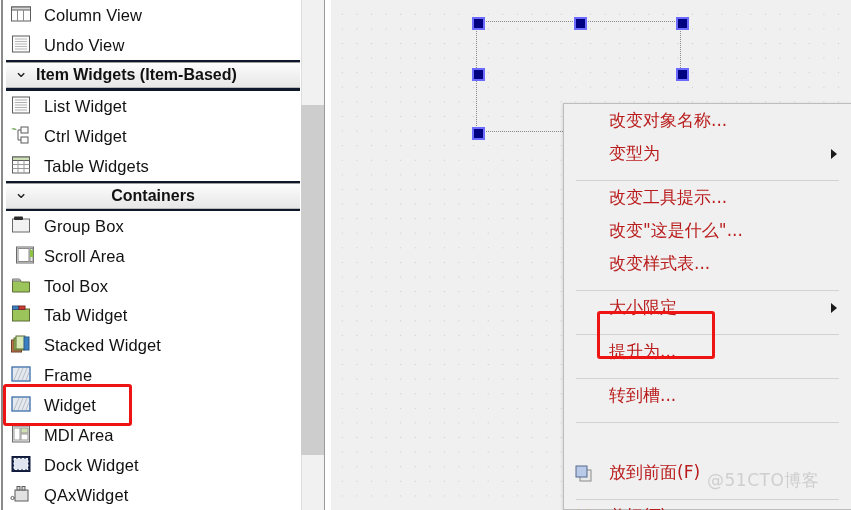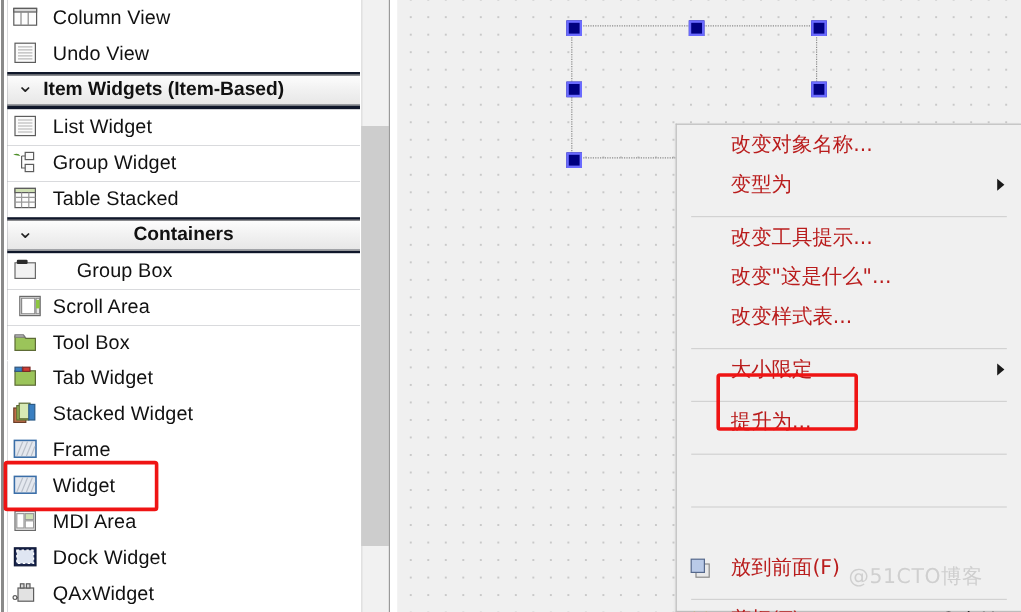--- a/index.html
+++ b/index.html
@@ -155,40 +155,40 @@
             </svg></span>
           <span class="lbl">List Widget</span>
         </div>
         <div class="wrow" style="top: 121px;">
           <span class="ico"><svg width="22" height="20" viewBox="0 0 22 20" xmlns="http://www.w3.org/2000/svg">
               <path d="M1 4 q4 -2 6 1" fill="#4e8f2a"></path>
               <rect x="11" y="2" width="7" height="6" fill="#fafafa" stroke="#5d5d5d"></rect>
               <rect x="11" y="12" width="7" height="6" fill="#fafafa" stroke="#5d5d5d"></rect>
               <path d="M8 5 h3 M8 5 v10 h3" stroke="#5d5d5d" fill="none"></path>
             </svg></span>
-          <span class="lbl">Group Widget</span>
+          <span class="lbl">Ctrl Widget</span>
         </div>
         <div class="wrow" style="top: 151px;">
           <span class="ico"><svg width="22" height="20" viewBox="0 0 22 20" xmlns="http://www.w3.org/2000/svg">
               <rect x="2.5" y="2" width="17" height="16" fill="#fdfdfd" stroke="#5d5d5d"></rect>
               <rect x="2.5" y="2" width="17" height="3.5" fill="#cfe0b4" stroke="#5d5d5d"></rect>
               <g stroke="#9a9a9a">
                 <line x1="8" y1="5.5" x2="8" y2="18"></line>
                 <line x1="14" y1="5.5" x2="14" y2="18"></line>
                 <line x1="2.5" y1="9.5" x2="19.5" y2="9.5"></line>
                 <line x1="2.5" y1="13.5" x2="19.5" y2="13.5"></line>
               </g>
             </svg></span>
-          <span class="lbl">Table Stacked</span>
+          <span class="lbl">Table Widgets</span>
         </div>
         <div class="ghdr center" style="top: 183px;">
           <span class="chev" style="font-size: 17px; position: relative; top: -4px;">⌄</span>
           <span class="gtxt">Containers</span>
         </div>
-        <div class="wrow" style="top: 211px; gap: 20px;">
+        <div class="wrow" style="top: 211px;">
           <span class="ico"><svg width="22" height="20" viewBox="0 0 22 20" xmlns="http://www.w3.org/2000/svg">
               <rect x="2.5" y="4" width="17" height="13" fill="#f2f2f2" stroke="#6a6a6a"></rect>
               <rect x="4" y="1.5" width="9" height="3.5" rx="1" fill="#2b2b2b"></rect>
             </svg></span>
           <span class="lbl">Group Box</span>
         </div>
         <div class="wrow" style="top: 241px; text-align: right;">
           <span class="ico"><svg width="22" height="20" viewBox="0 0 22 20" xmlns="http://www.w3.org/2000/svg">
               <rect x="2.5" y="2" width="17" height="16" fill="#f2f2f2" stroke="#6a6a6a"></rect>
               <rect x="4" y="3.5" width="11" height="13" fill="#ffffff" stroke="#8a8a8a"></rect>
@@ -323,20 +323,24 @@
         <span class="mico"></span>
         <span class="mtxt">大小限定</span>
         <span class="arrow"></span>
       </div>
       <div class="msep" style="position: absolute; left: 0px; right: 0px; top: 225px;"></div>
       <div class="mi" style="position: absolute; left: 0px; right: 0px; top: 231px;">
         <span class="mico"></span>
         <span class="mtxt">提升为...</span>
       </div>
       <div class="msep" style="position: absolute; left: 0px; right: 0px; top: 269px;"></div>
+      <div class="mi" style="position: absolute; left: 0px; right: 0px; top: 275px;">
+        <span class="mico"></span>
+        <span class="mtxt">转到槽...</span>
+      </div>
       <div class="msep" style="position: absolute; left: 0px; right: 0px; top: 313px;"></div>
       <div class="mi" style="position: absolute; left: 0px; right: 0px; top: 352px;">
         <span class="mico"><svg width="22" height="20" viewBox="0 0 22 20" xmlns="http://www.w3.org/2000/svg">
             <rect x="7" y="7" width="11" height="11" fill="#e9e9e9" stroke="#8a8a8a"></rect>
             <rect x="3" y="3" width="11" height="11" fill="#b9cae8" stroke="#55688c"></rect>
           </svg></span>
         <span class="mtxt">放到前面(F)</span>
       </div>
       <div class="msep" style="position: absolute; left: 0px; right: 0px; top: 390px;"></div>
       <div class="mi" style="position: absolute; left: 0px; right: 0px; top: 396px;">

